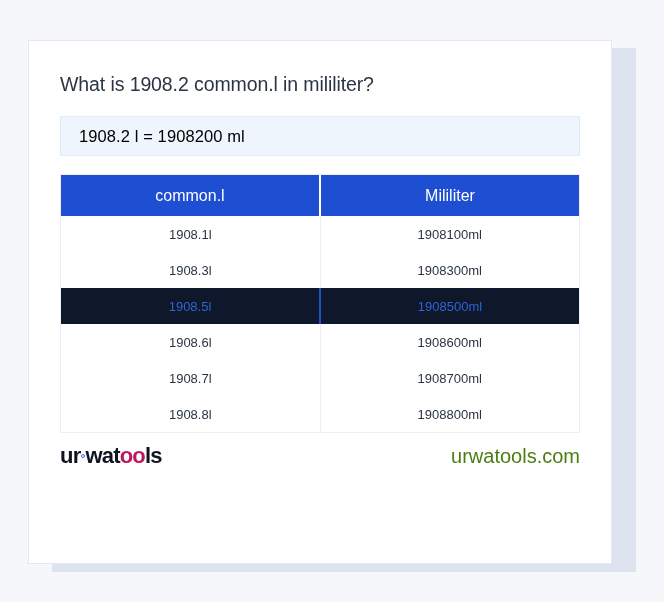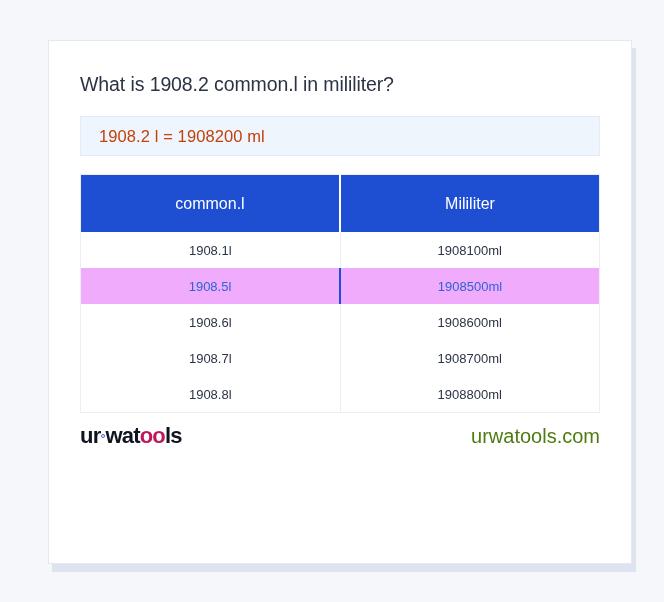--- a/index.html
+++ b/index.html
@@ -26,21 +26,21 @@
     position: absolute;
     left: 52px;
     top: 48px;
     width: 584px;
     height: 524px;
     background: #dde3ef;
   }
 
   .card {
     position: absolute;
-    left: 48px;
+    left: 28px;
     top: 40px;
     width: 584px;
     height: 524px;
     background: #ffffff;
     border: 1px solid #e4e8f2;
     box-sizing: border-box;
   }
 
   .card-inner {
     padding: 30px 31px 0 31px;
@@ -59,58 +59,58 @@
     background: #eef5fd;
     border: 1px solid #e2ecf8;
     box-sizing: border-box;
     height: 40px;
     display: flex;
     align-items: center;
     padding-left: 18px;
     margin-bottom: 18px;
   }
   .result-text {
-    color: #c2410c;
+    color: #000000;
     font-size: 16.5px;
     letter-spacing: 0.1px;
   }
 
   
   .conv-table {
     width: 100%;
     border-collapse: collapse;
     table-layout: fixed;
     border: 1px solid #eceef3;
     box-sizing: border-box;
   }
   .conv-table th {
     background: #1e4ed2;
     color: #ffffff;
     font-weight: normal;
     font-size: 16px;
     height: 33px;
     text-align: center;
     vertical-align: middle;
-    padding: 12px;
+    padding: 4px;
   }
   .conv-table th.col-left  { border-right: 2px solid #ffffff; }
 
   .conv-table td {
     height: 36px;
     text-align: center;
     vertical-align: middle;
     font-size: 13px;
     color: #2b3445;
     padding: 0;
     border: none;
   }
   .conv-table td.col-left  { border-right: 1px solid #eceef3; }
 
   tr.row-highlight {
-    background: #f0abfc;
+    background: #0f172a;
   }
   tr.row-highlight td {
     color: #2f63d6;
   }
   tr.row-highlight td.col-left {
     border-right: 2px solid #1e4ed2;
   }
 
   
   .card-footer {
@@ -168,20 +168,24 @@
         <thead>
           <tr>
             <th class="col-left">common.l</th>
             <th class="col-right">Mililiter</th>
           </tr>
         </thead>
         <tbody>
           <tr>
             <td class="col-left">1908.1l</td>
             <td class="col-right">1908100ml</td>
+          </tr>
+          <tr>
+            <td class="col-left">1908.3l</td>
+            <td class="col-right">1908300ml</td>
           </tr>
           <tr class="row-highlight">
             <td class="col-left">1908.5l</td>
             <td class="col-right">1908500ml</td>
           </tr>
           <tr>
             <td class="col-left">1908.6l</td>
             <td class="col-right">1908600ml</td>
           </tr>
           <tr>

